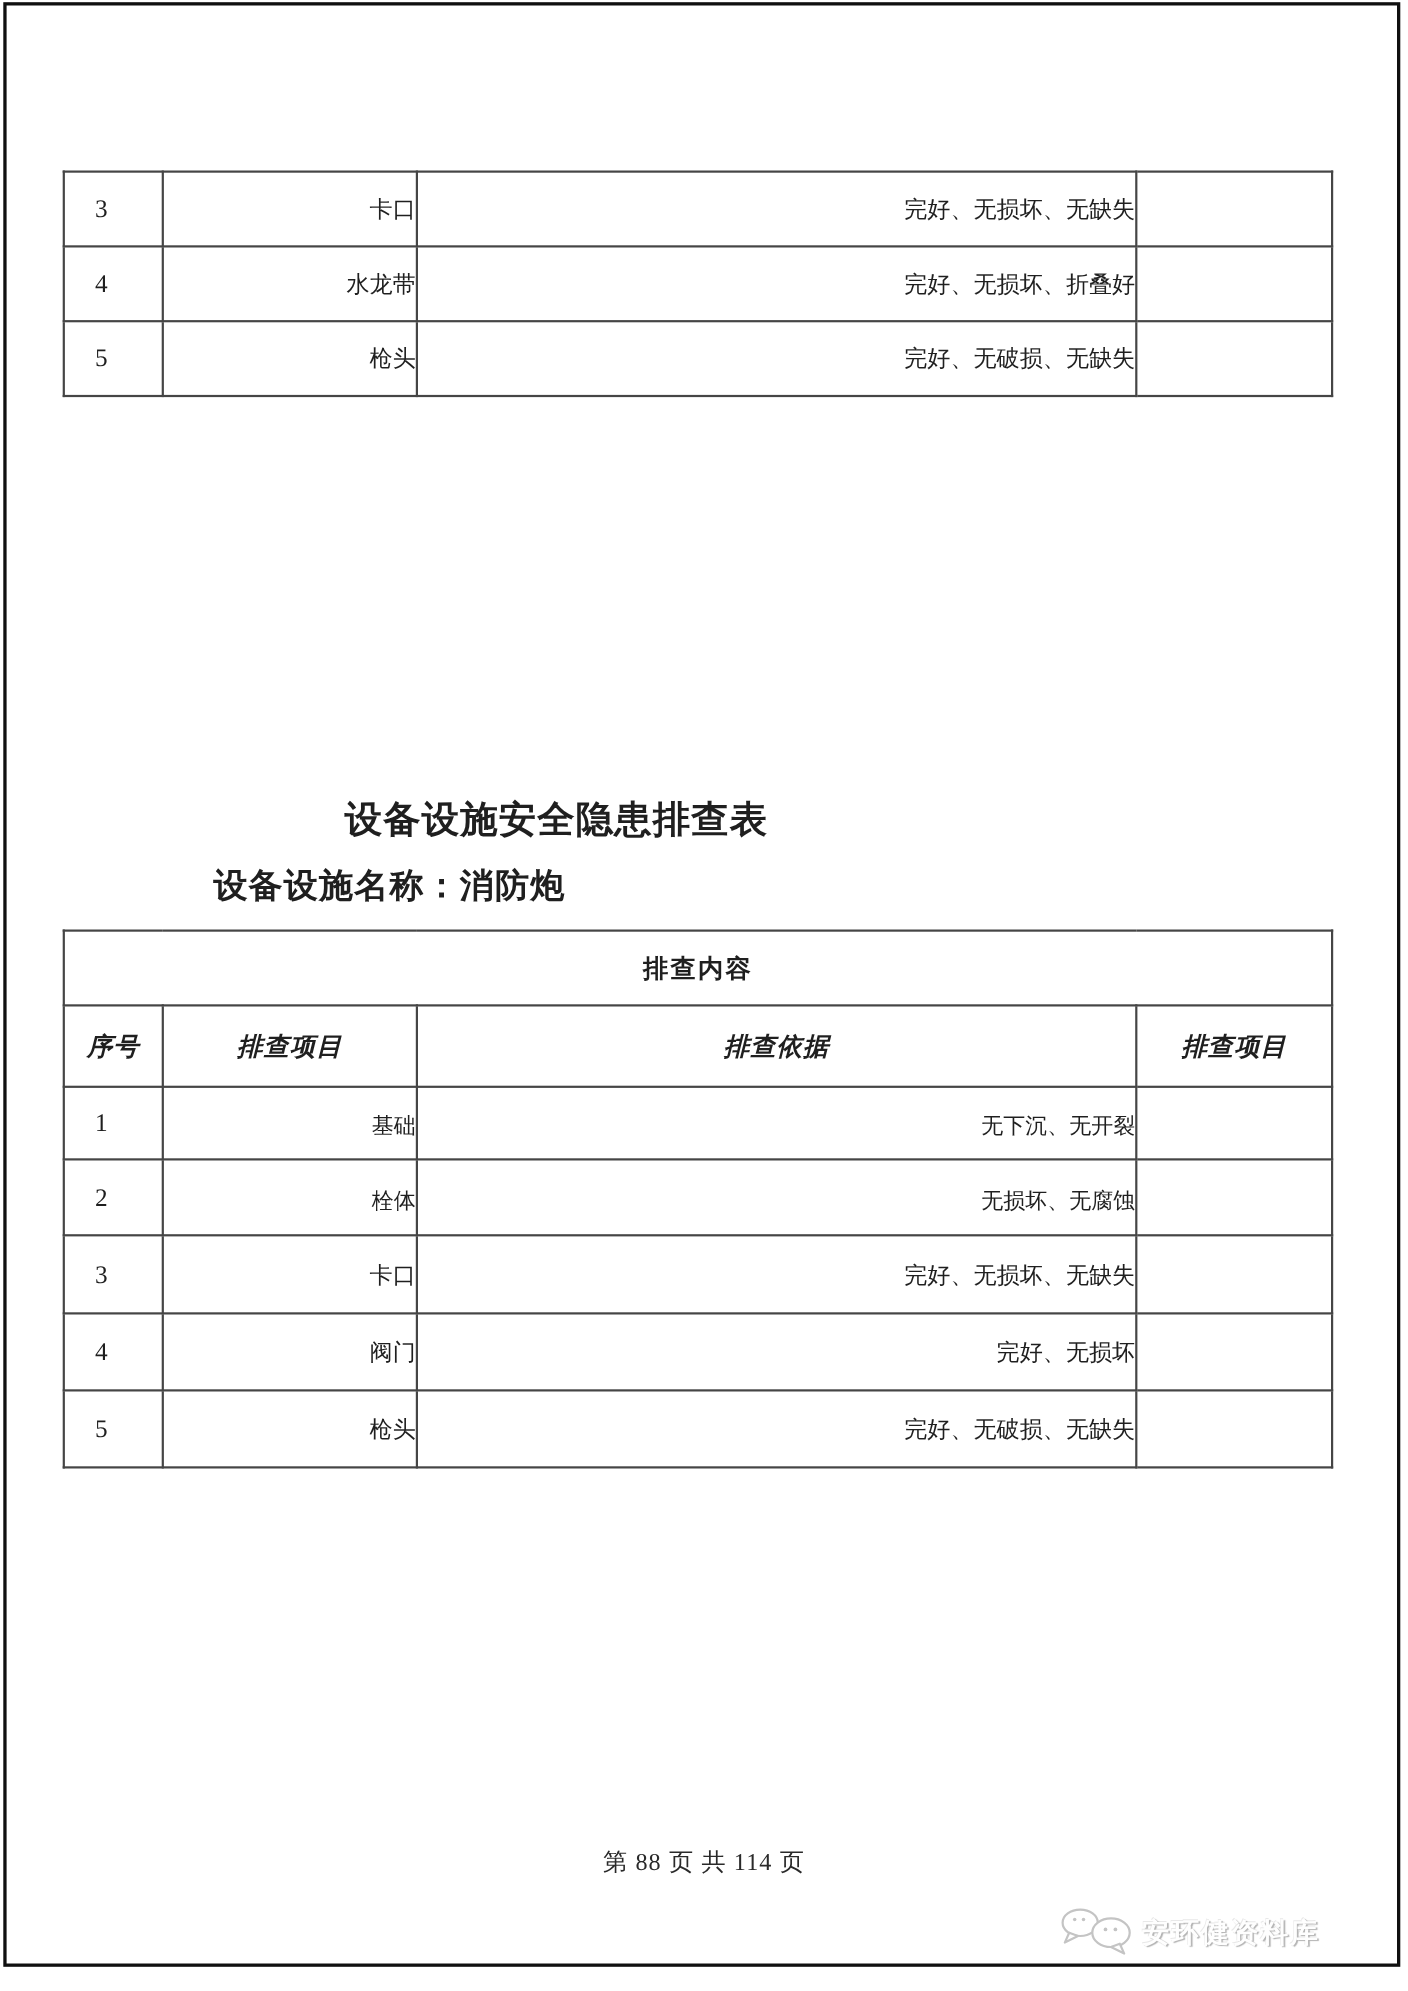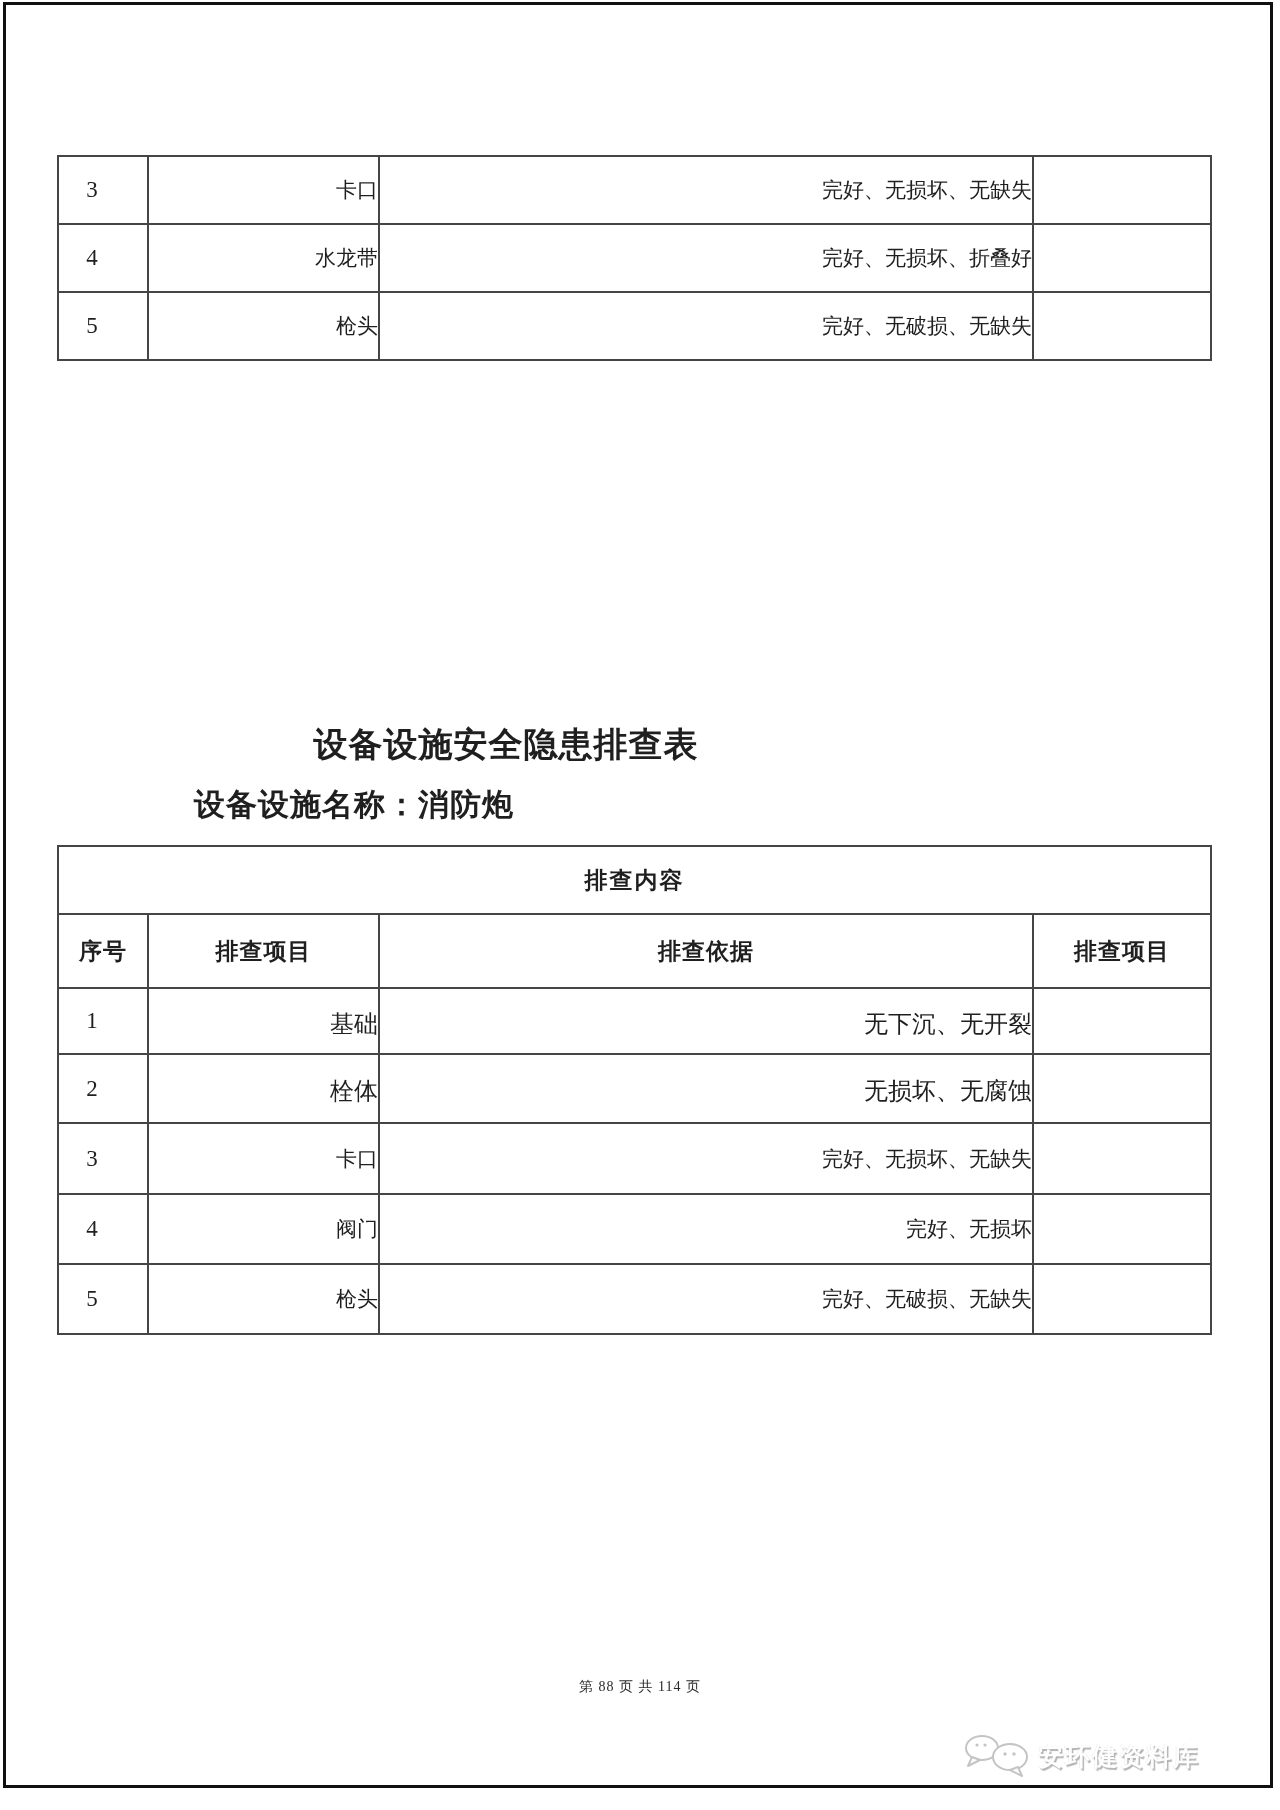--- a/index.html
+++ b/index.html
@@ -39,45 +39,45 @@
   tr.h71 { height:71px; }
   tr.h70 { height:70px; }
 
   td.num {
     text-align:center; font-size:23px; padding-right:22px;
   }
   td.item, td.basis {
     text-align:right; padding-left:12px; font-size:21px;
   }
   td.va-top { vertical-align:top; padding-top:5px; }
-  td.small { font-size:24px; }
+  td.small { font-size:20px; }
   th.span-head {
     font-size:23px; font-weight:bold; letter-spacing:2px;
   }
   th.col-head {
-    text-align:center; font-size:23px; font-weight:bold; letter-spacing:1px;
+    text-align:center; font-size:23px; font-weight:bold; letter-spacing:1px;font-style:italic;
   }
   td.status { }
 
   
   .doc-title {
     position:absolute; top:722px; left:0; width:1012px;
     text-align:center;
     font-size:34px; font-weight:bold; letter-spacing:1px;
   }
   .doc-subtitle {
     position:absolute; top:784px; left:194px;
     font-size:31px; font-weight:bold; letter-spacing:1px;
   }
 
   
   .page-footer {
     position:absolute; top:1678px; left:0; width:1280px;
     text-align:center;
-    font-size:14px; letter-spacing:1px; color:#2a2a2a;
+    font-size:22px; letter-spacing:1px; color:#2a2a2a;
   }
 
   
   .watermark {
     position:absolute; top:1733px; left:960px;
     display:flex; align-items:center;
     pointer-events:none;
   }
   .wm-icon { width:78px; height:46px; }
   .wm-text {

